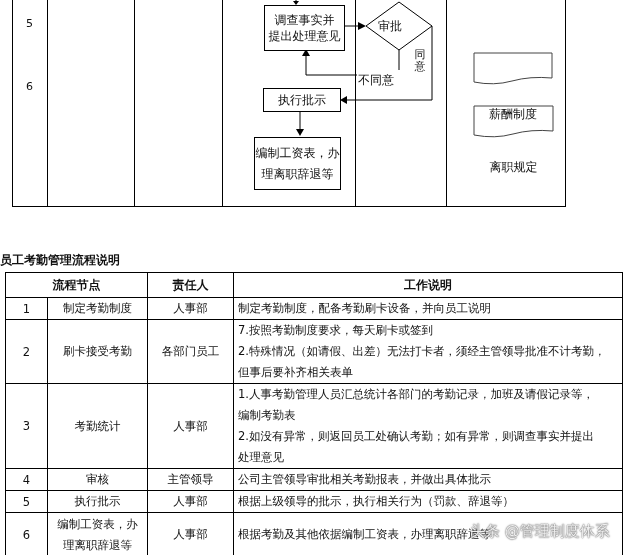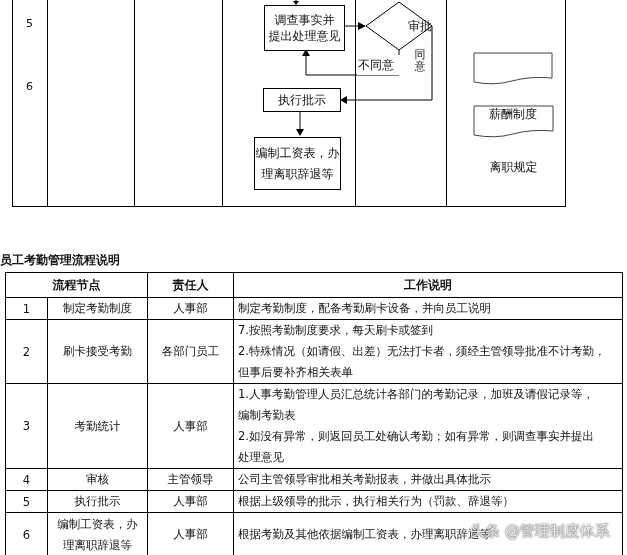--- a/index.html
+++ b/index.html
@@ -64,22 +64,22 @@
     <polygon points="296,129 304,129 300,136" fill="#000"></polygon>
 
     <path d="M474,53 L552,53 L552,78 Q530,76 512,81 Q494,86 474,82 Z" fill="#fff" stroke="#444" stroke-width="1"></path>
     <path d="M474,106 L553,106 L553,131 Q531,129 513,134 Q495,139 474,135 Z" fill="#fff" stroke="#444" stroke-width="1"></path>
   </svg>
 
   <div class="fbox" style="left:264px; top:5px; width:81px; height:46px;">
     <span>调查事实并</span>
     <span>提出处理意见</span>
   </div>
-  <span class="abs" style="left:408px; top:18px; font-size:12px;">审批</span>
-  <div class="abs" style="left:357px; top:55px; width:44px; height:20px; border-left:1px solid #fff; font-size:12px; line-height:20px; background:#fff;">不同意</div>
+  <span class="abs" style="left:378px; top:18px; font-size:12px;">审批</span>
+  <div class="abs" style="left:357px; top:70px; width:44px; height:20px; border-left:1px solid #fff; font-size:12px; line-height:20px; background:#fff;">不同意</div>
   <div class="abs" style="left:414px; top:49px; font-size:11px; line-height:12px; text-align:center; width:12px;">
     <div>同</div>
     <div>意</div>
   </div>
   <div class="fbox" style="left:263px; top:88px; width:78px; height:24px;">
     <span>执行批示</span>
   </div>
   <div class="fbox" style="left:254px; top:137px; width:87px; height:53px; line-height:21px;">
     <span>编制工资表，办</span>
     <span>理离职辞退等</span>

